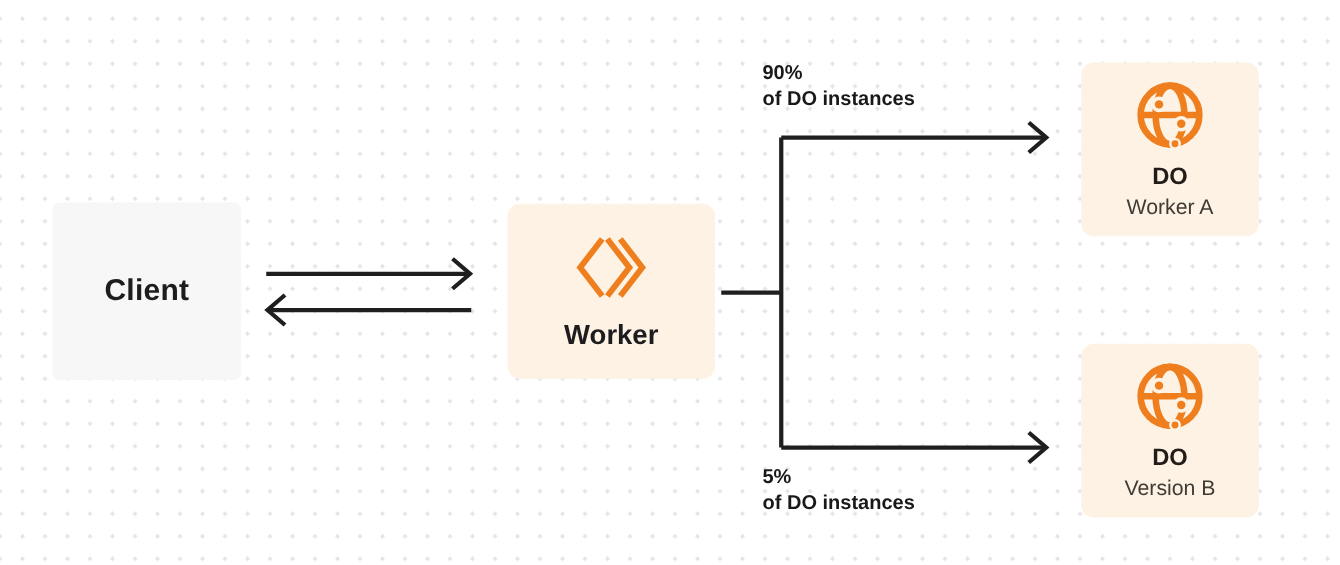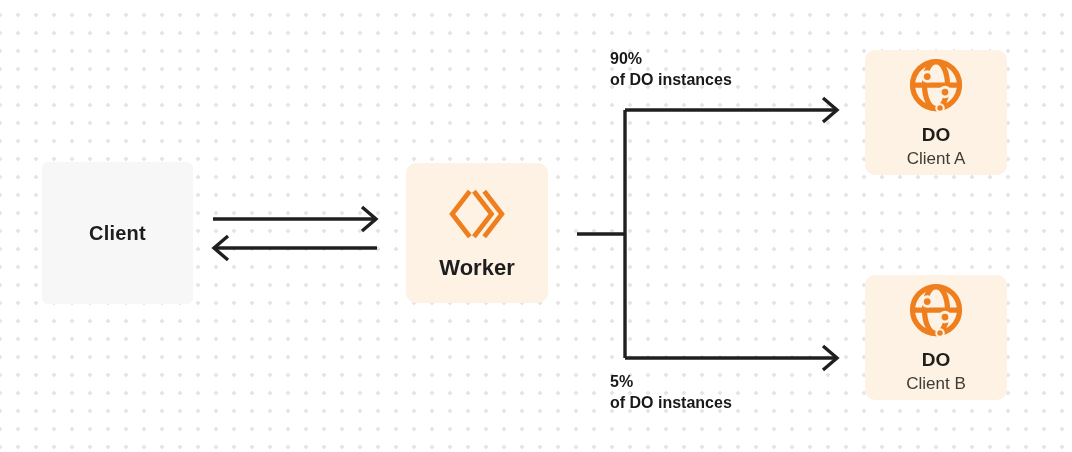--- a/index.html
+++ b/index.html
@@ -31,39 +31,39 @@
     align-items: center;
     justify-content: center;
   }
   .node-client {
     left: 42px; top: 162px;
     width: 151px; height: 142px;
     background: #f7f7f8;
     border-radius: 6px;
   }
   .node-client .node-label {
-    font-size: 20px;
+    font-size: 24px;
     font-weight: 700;
     color: #1d1d1f;
     letter-spacing: 0.2px;
   }
   .node-worker {
     left: 406px; top: 163px;
-    width: 142px; height: 140px;
+    width: 166px; height: 140px;
     background: #fdf2e3;
     border-radius: 10px;
   }
   .node-worker .node-label {
     font-size: 22px;
     font-weight: 700;
     color: #1d1d1f;
     margin-top: 13px;
   }
   .node-do {
-    width: 142px; height: 125px;
+    width: 142px; height: 139px;
     background: #fdf2e3;
     border-radius: 10px;
     justify-content: center;
   }
   .node-do-a { left: 865px; top: 50px; }
   .node-do-b { left: 865px; top: 275px; }
   .node-do .do-title {
     font-size: 19px;
     font-weight: 700;
     color: #221d18;
@@ -151,21 +151,21 @@
           <circle cx="8.5" cy="8.6" r="2.5" fill="#fdf2e3"></circle>
           <circle cx="8.5" cy="8.6" r="1.35" fill="#ef7f1e"></circle>
           <circle cx="15.6" cy="14.8" r="2.5" fill="#fdf2e3"></circle>
           <circle cx="15.6" cy="14.8" r="1.35" fill="#ef7f1e"></circle>
           <circle cx="13.6" cy="21.2" r="1.9" fill="#fdf2e3"></circle>
           <circle cx="13.6" cy="21.2" r="1.1" fill="#ef7f1e"></circle>
         </g>
       </svg>
     </span>
     <span class="do-title">DO</span>
-    <span class="do-subtitle">Client A</span>
+    <span class="do-subtitle">Worker A</span>
   </div>
 
   <div class="node node-do node-do-b">
     <span class="icon-wrap">
       <svg width="60" height="60" viewBox="0 0 24 24" fill="none">
         <g stroke="#ef7f1e" stroke-width="2.1">
           <circle cx="12" cy="12" r="9.4"></circle>
           <ellipse cx="12" cy="12" rx="4.6" ry="9.4"></ellipse>
           <path d="M 2.6 12 H 21.4"></path>
         </g>
@@ -173,21 +173,21 @@
           <circle cx="8.5" cy="8.6" r="2.5" fill="#fdf2e3"></circle>
           <circle cx="8.5" cy="8.6" r="1.35" fill="#ef7f1e"></circle>
           <circle cx="15.6" cy="14.8" r="2.5" fill="#fdf2e3"></circle>
           <circle cx="15.6" cy="14.8" r="1.35" fill="#ef7f1e"></circle>
           <circle cx="13.6" cy="21.2" r="1.9" fill="#fdf2e3"></circle>
           <circle cx="13.6" cy="21.2" r="1.1" fill="#ef7f1e"></circle>
         </g>
       </svg>
     </span>
     <span class="do-title">DO</span>
-    <span class="do-subtitle">Client B</span>
+    <span class="do-subtitle">Version B</span>
   </div>
 
   <div class="split-label split-label-top">
     <div>90%</div>
     <div>of DO instances</div>
   </div>
 
   <div class="split-label split-label-bottom">
     <div>5%</div>
     <div>of DO instances</div>

